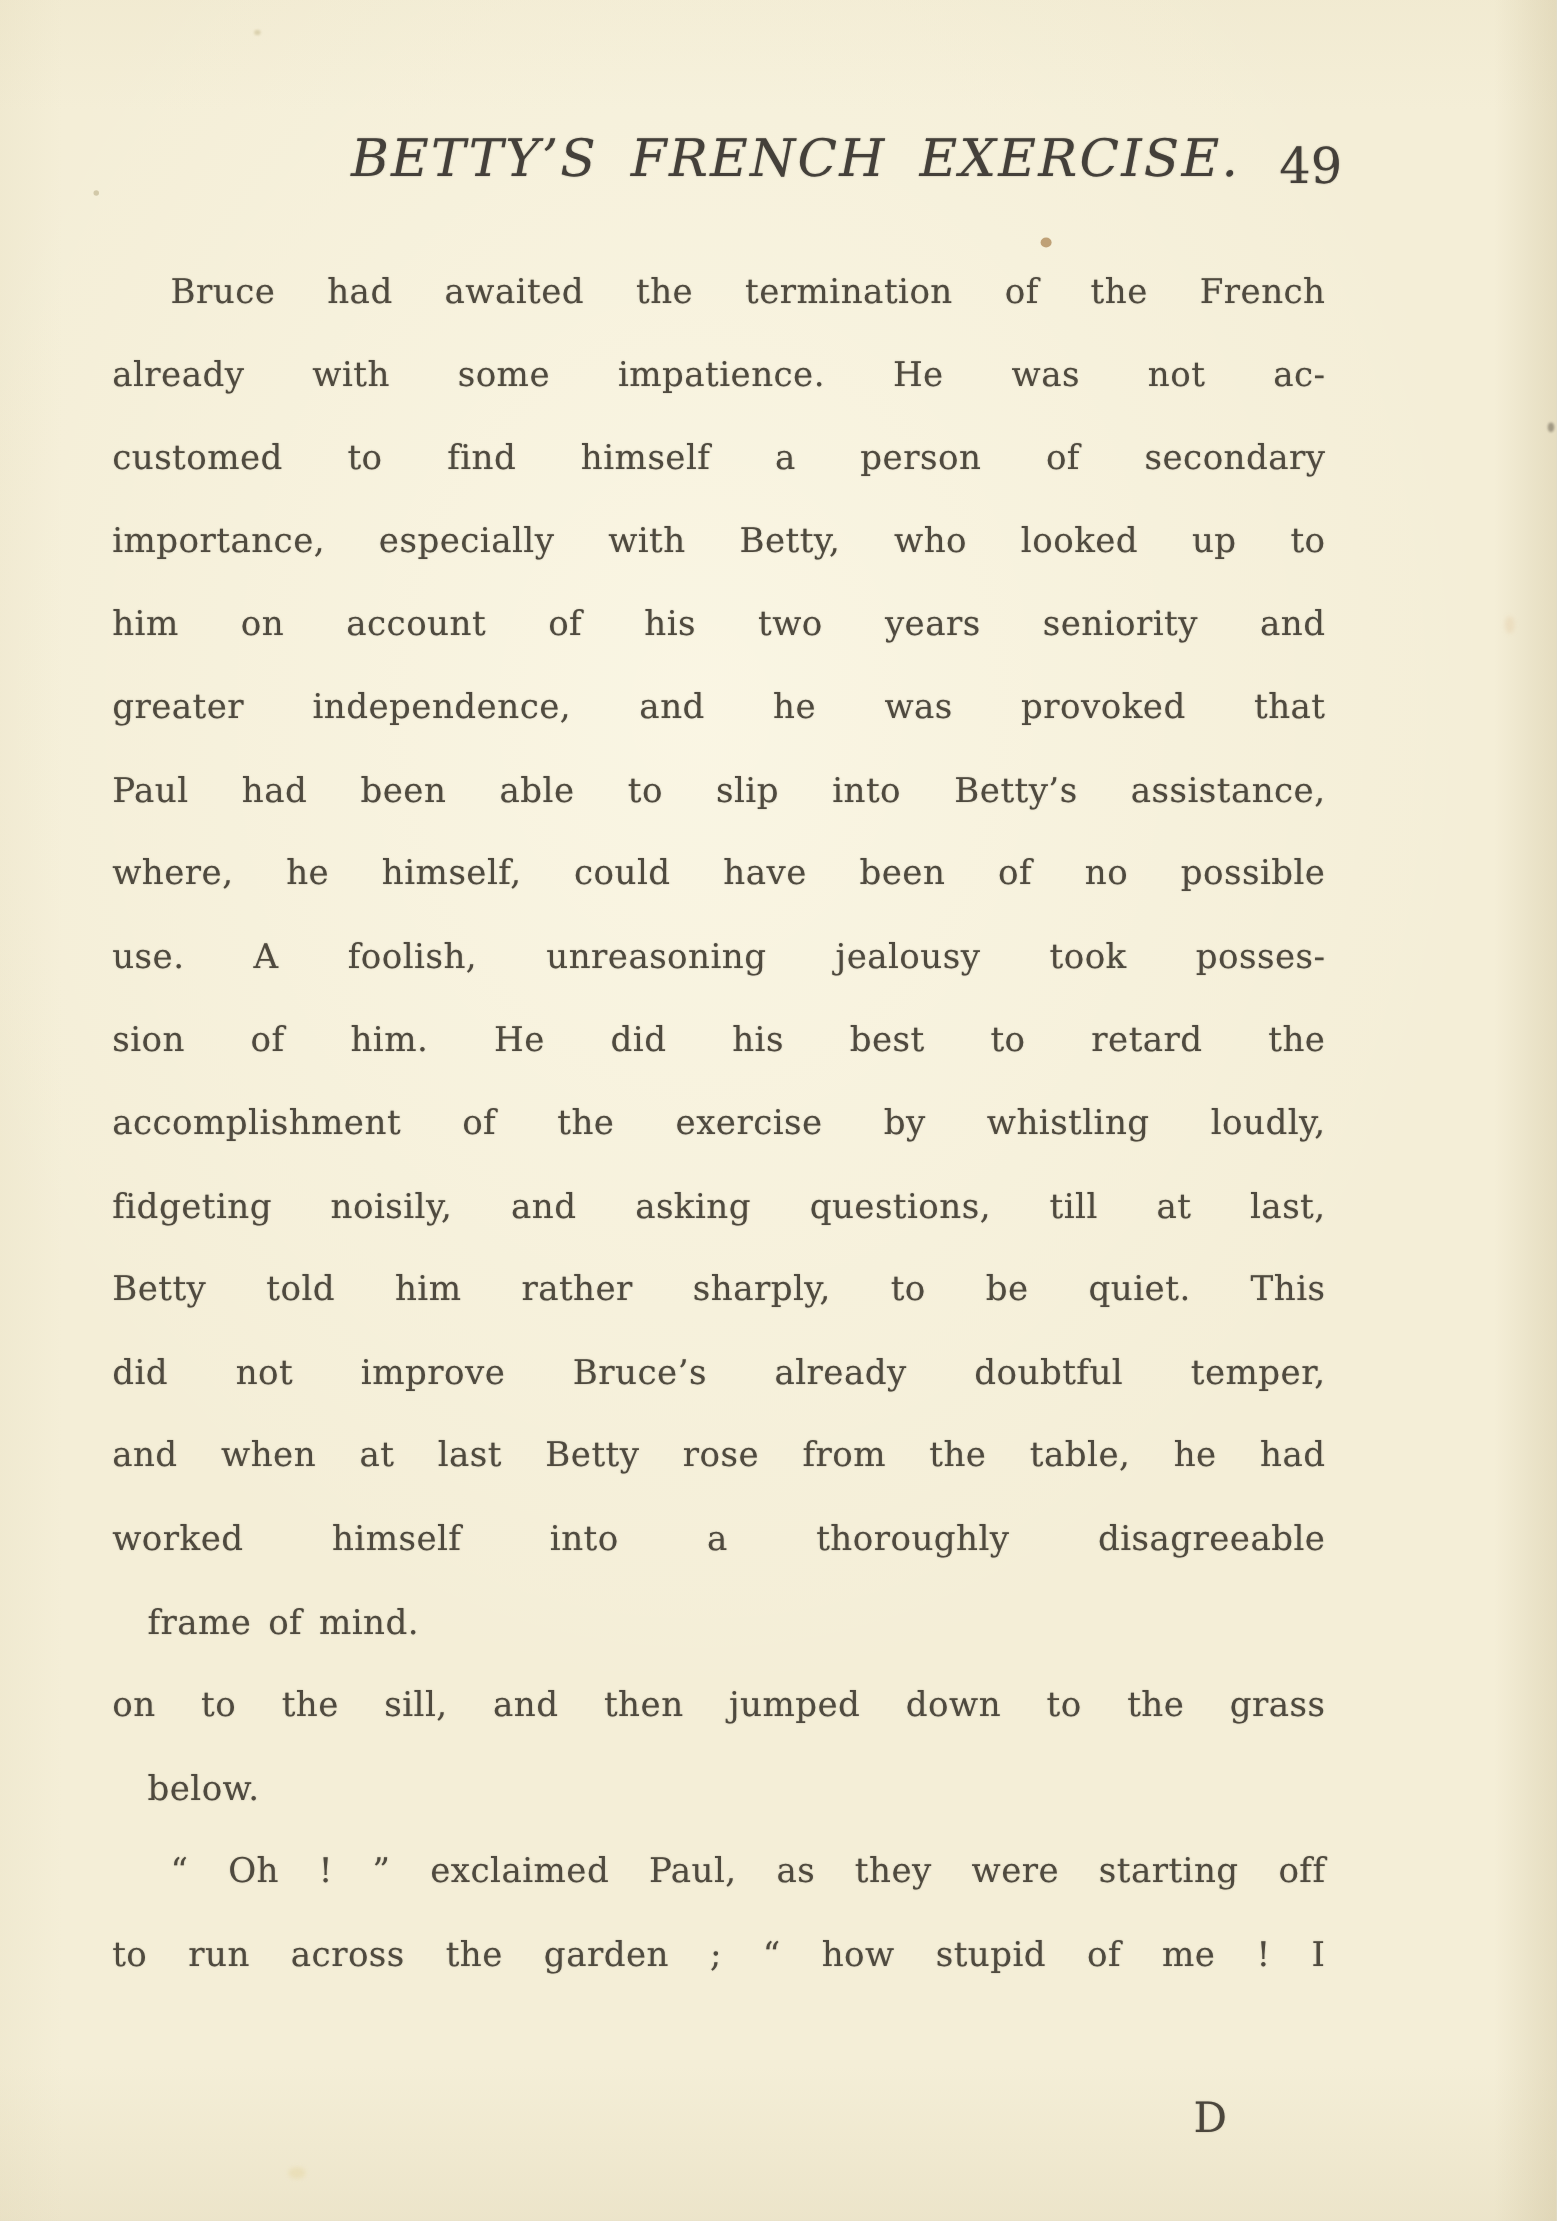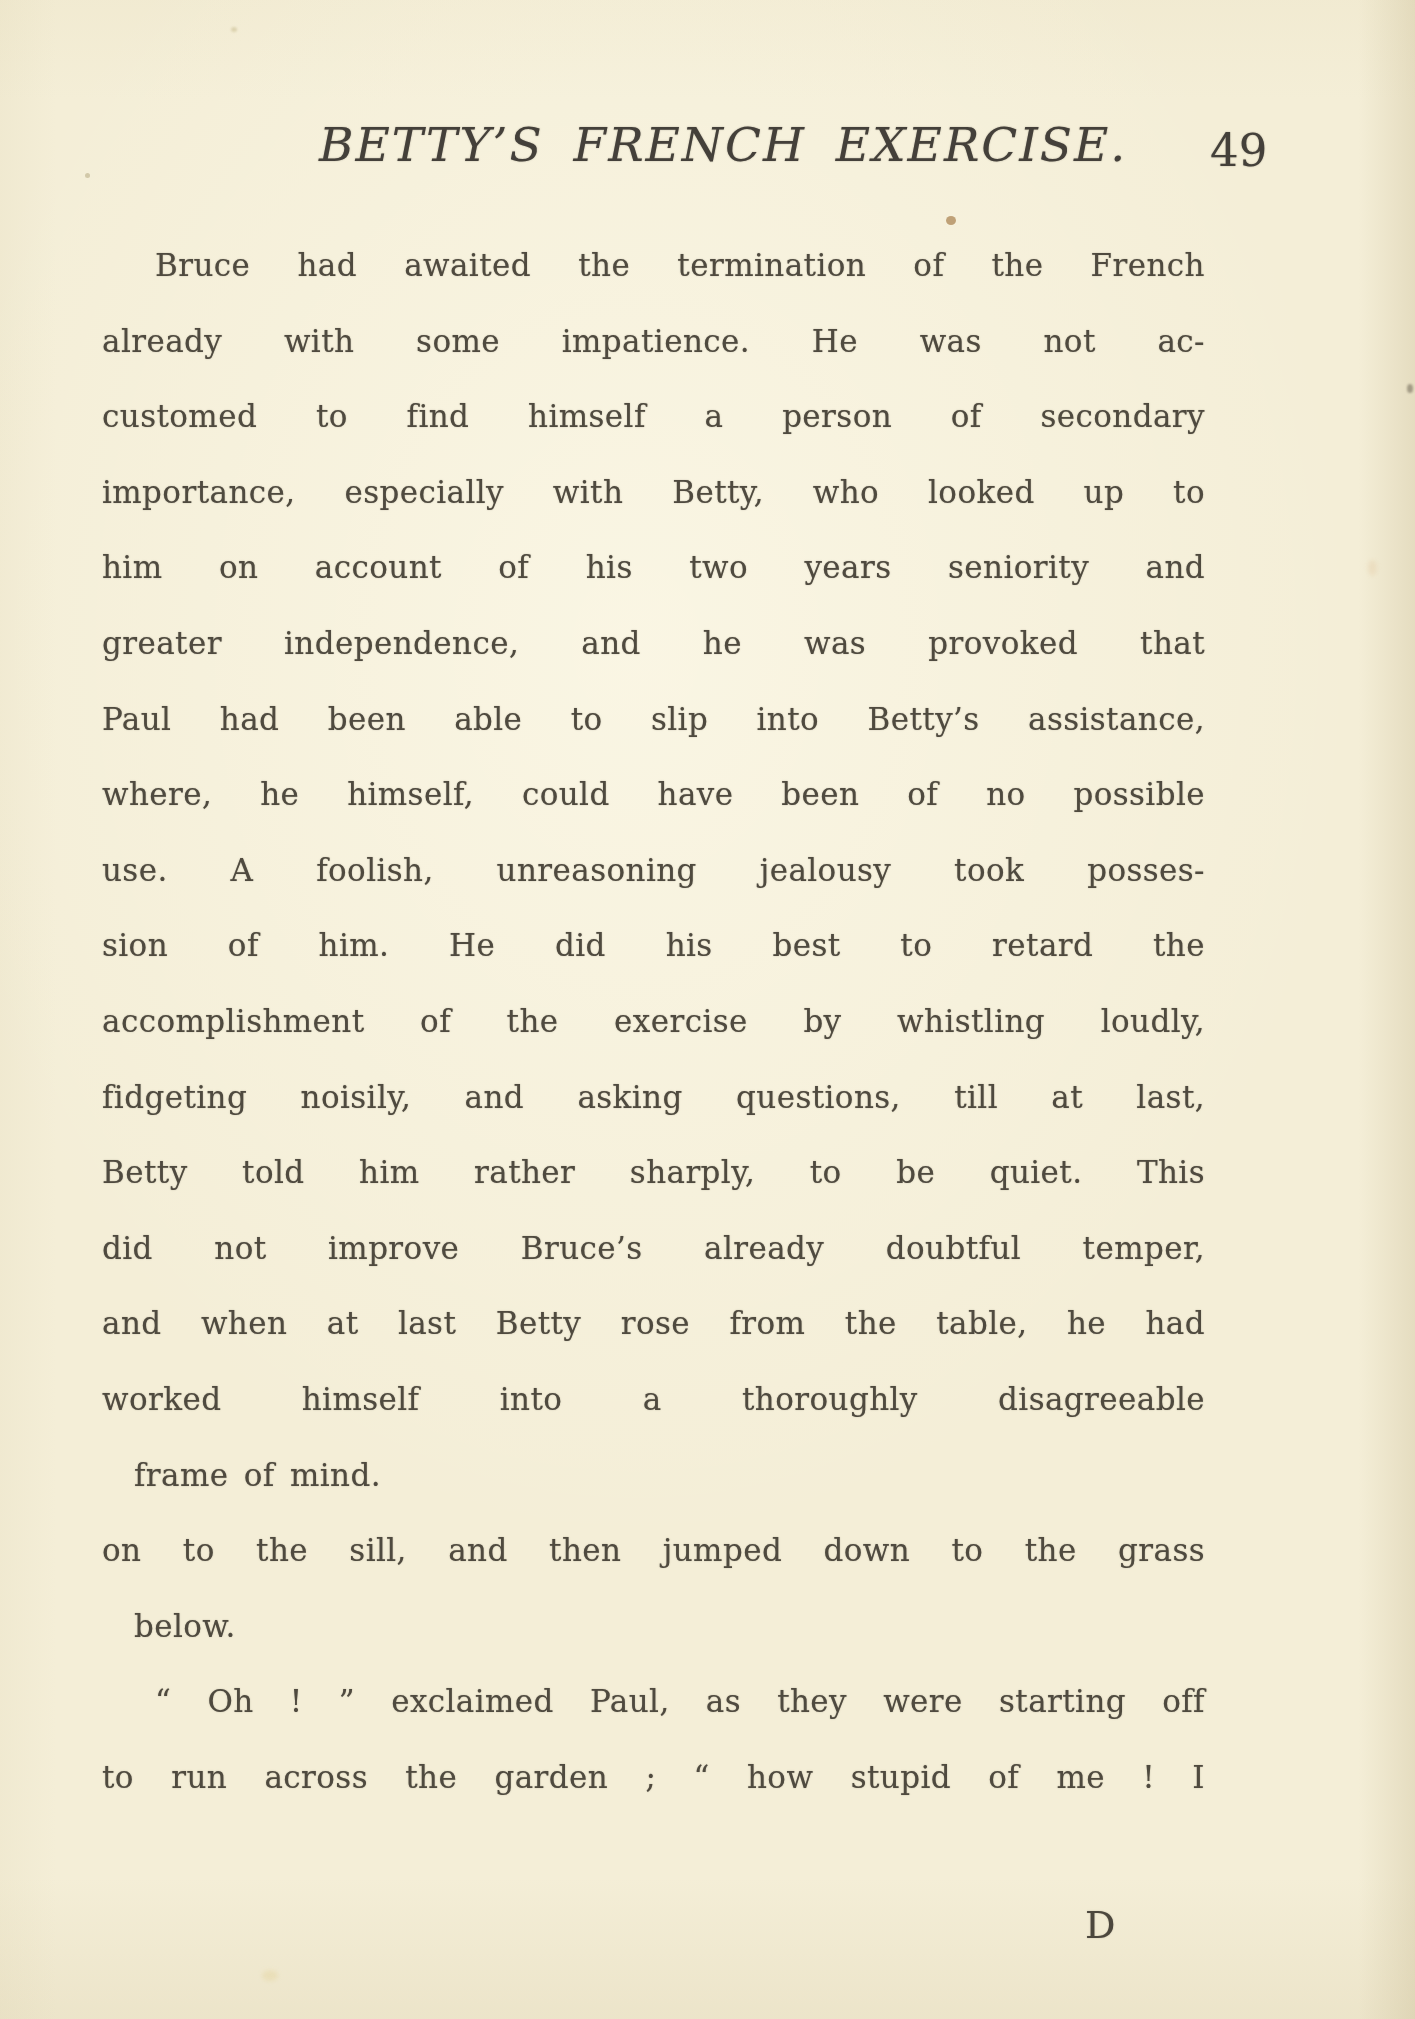--- a/index.html
+++ b/index.html
@@ -37,21 +37,20 @@
     white-space: nowrap;
   }
   .folio {
     position: absolute;
     top: 128px;
     left: 1163px;
     font-size: 45px;
     line-height: 1;
     color: var(--header_ink);
     text-shadow: 0 0 1.5px rgba(70,64,54,0.45);
-    margin-left: 47px;
   }
   
   .text-block {
     position: absolute;
     top: 228px;
     left: 102px;
     width: 1103px;
     font-size: 31px;
     line-height: 75.6px;
     letter-spacing: 0.4px;

